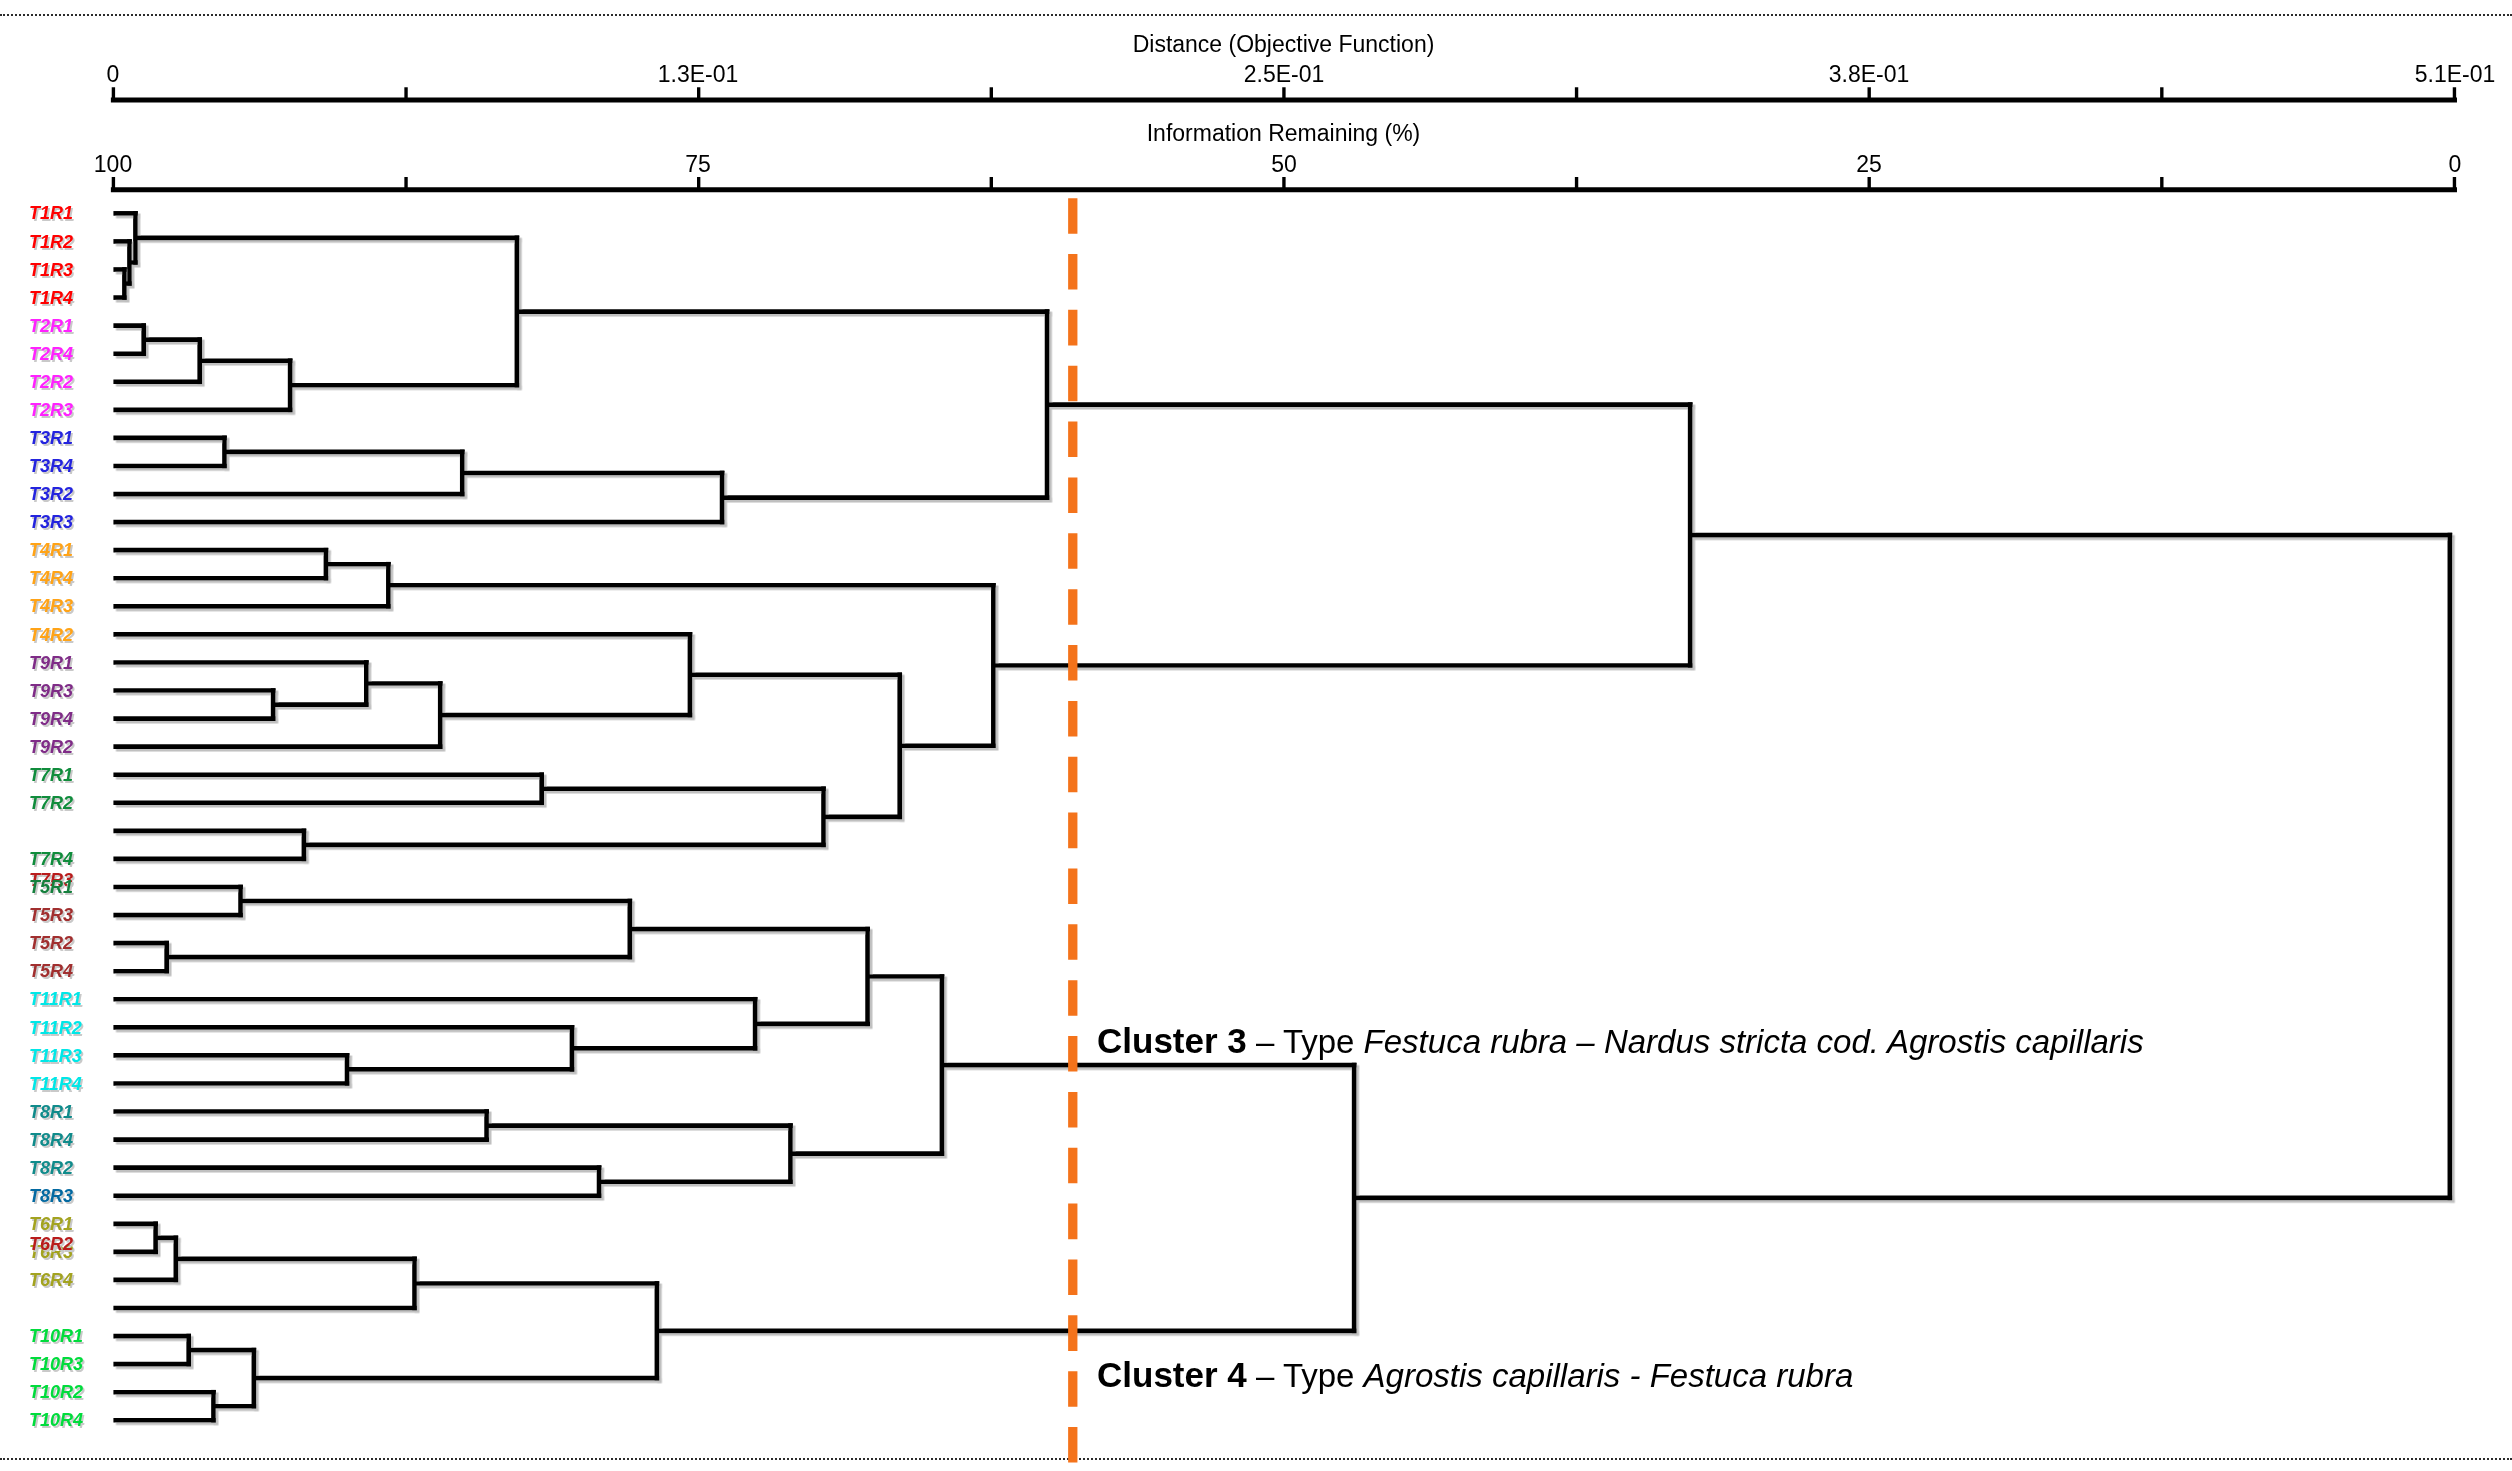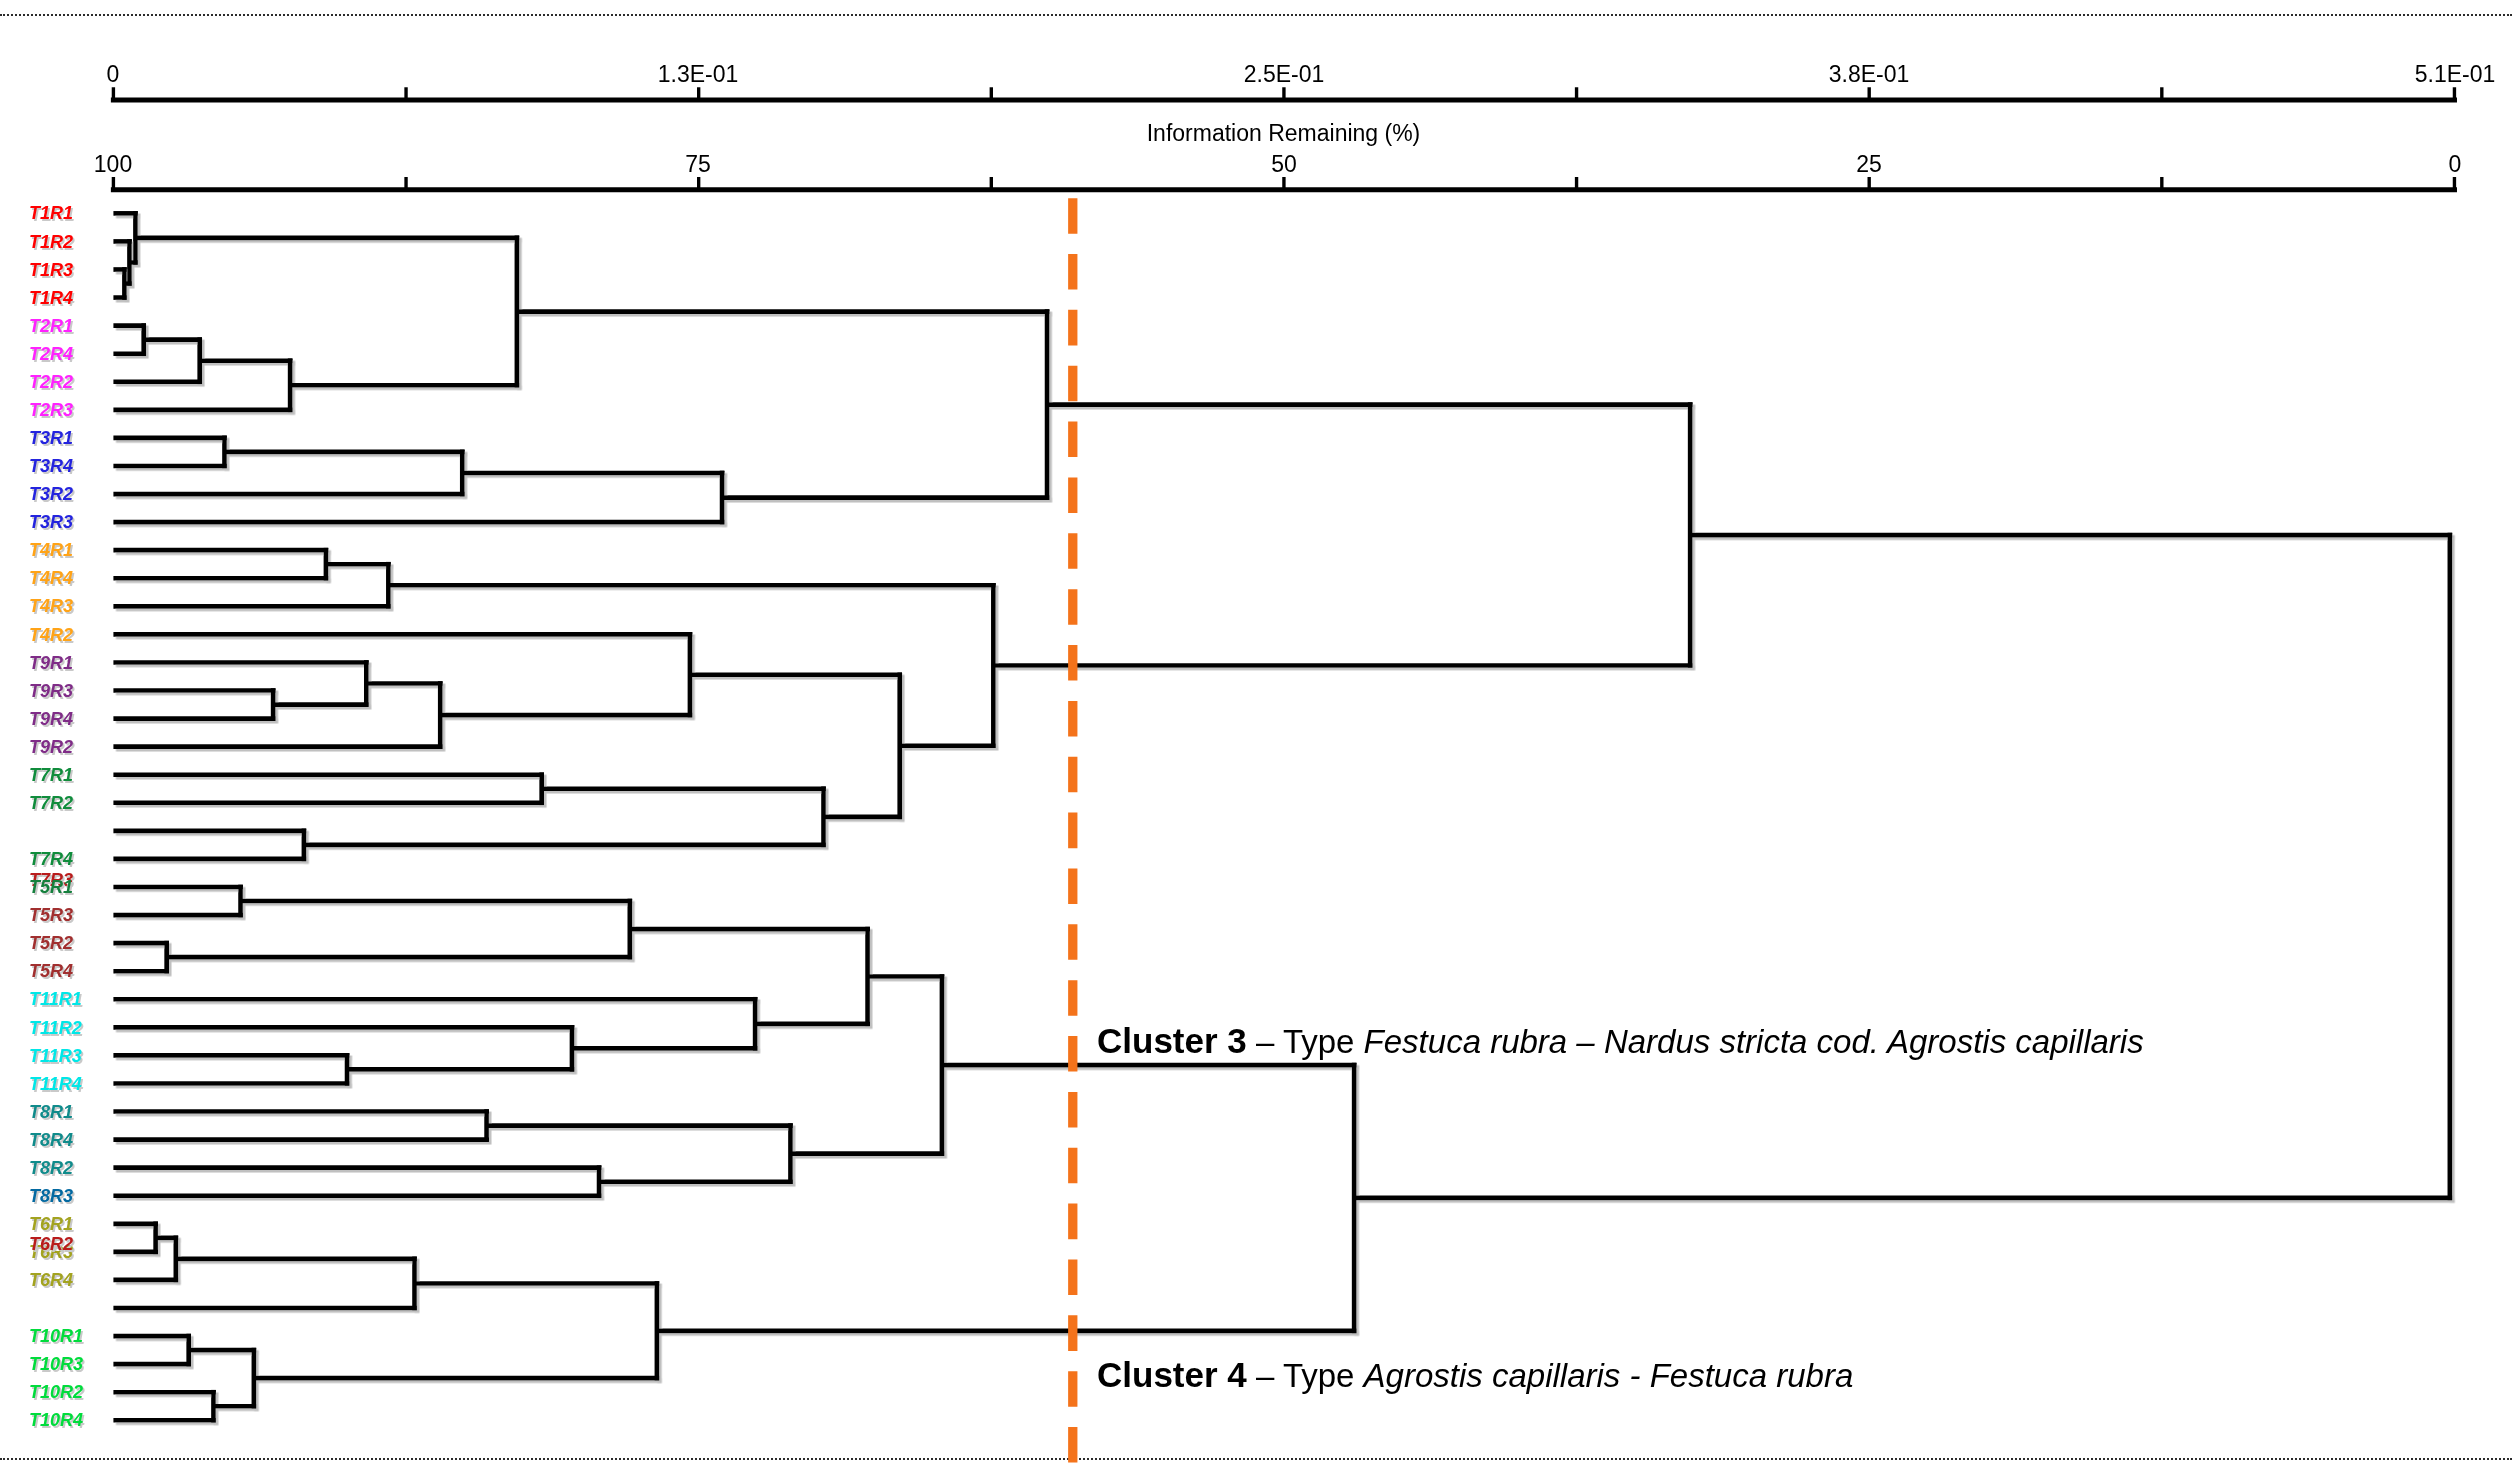--- a/index.html
+++ b/index.html
@@ -44,20 +44,21 @@
   .cl-4{top:1355px;}
 </style>
 </head>
 <body>
 
 <div class="page">
 
   <div class="rule rule-top"></div>
   <div class="rule rule-bottom"></div>
 
+  <div class="axis-title axis-title-distance">Distance (Objective Function)</div>
   <span class="tick-label tick-row-distance" style="left:113px;">0</span>
   <span class="tick-label tick-row-distance" style="left:698px;">1.3E-01</span>
   <span class="tick-label tick-row-distance" style="left:1284px;">2.5E-01</span>
   <span class="tick-label tick-row-distance" style="left:1869px;">3.8E-01</span>
   <span class="tick-label tick-row-distance" style="left:2455px;">5.1E-01</span>
 
   <div class="axis-title axis-title-information">Information Remaining (%)</div>
   <span class="tick-label tick-row-information" style="left:113px;">100</span>
   <span class="tick-label tick-row-information" style="left:698px;">75</span>
   <span class="tick-label tick-row-information" style="left:1284px;">50</span>

